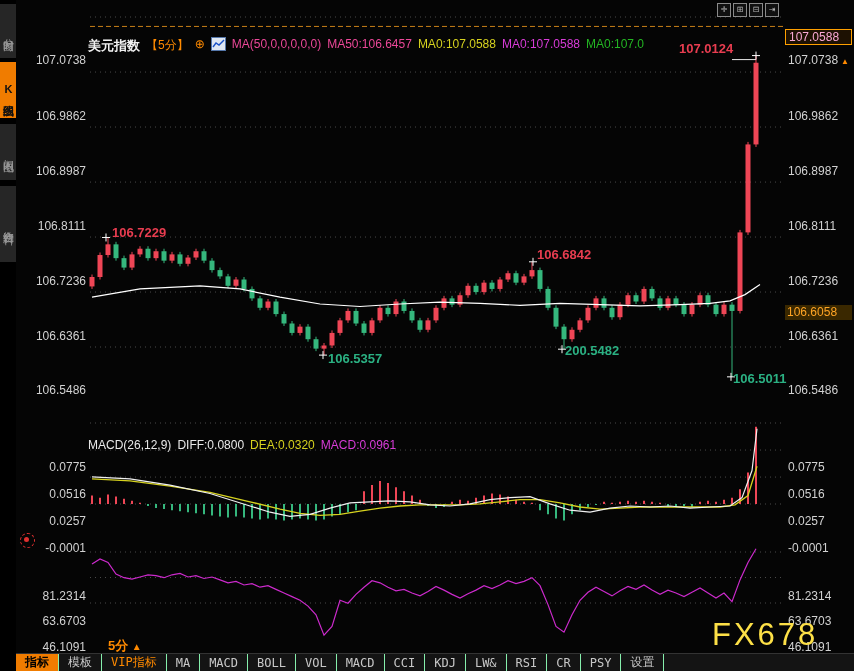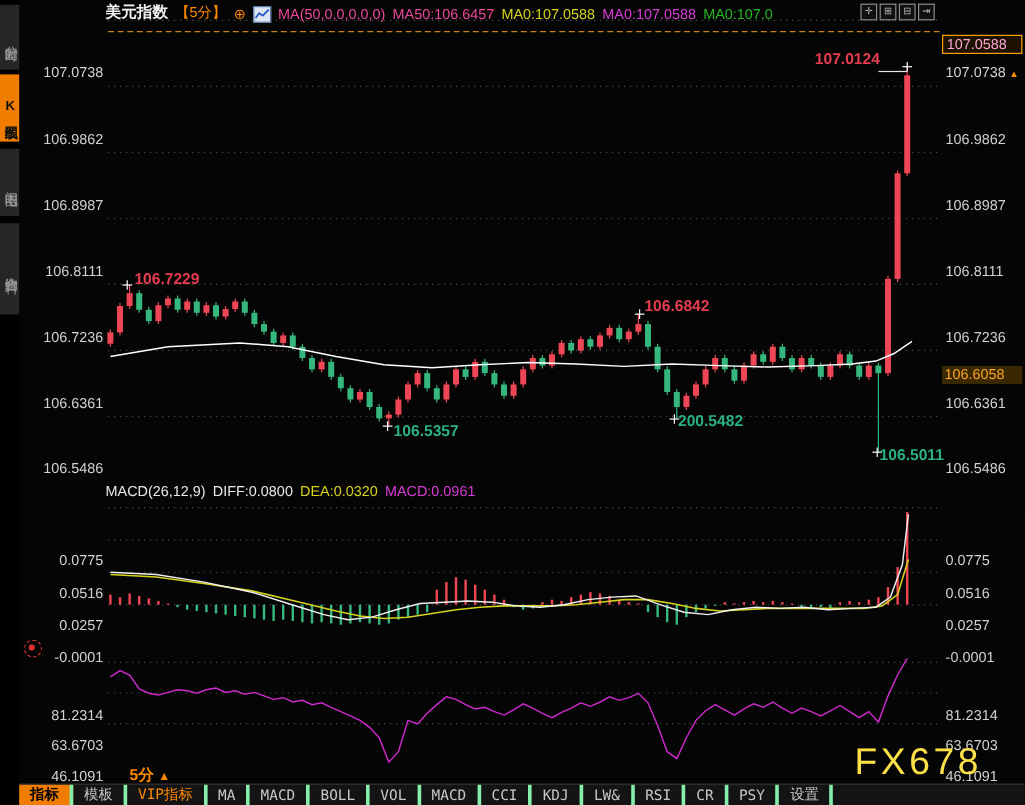--- a/index.html
+++ b/index.html
@@ -7,21 +7,21 @@
        font-family:"Liberation Sans",sans-serif;-webkit-font-smoothing:antialiased;}
   
   #sidebar{position:absolute;left:0;top:0;width:16px;height:671px;background:#000;}
   .side-tab{position:absolute;left:0;width:16px;writing-mode:vertical-rl;text-orientation:upright;
     font-size:11px;letter-spacing:1px;display:flex;align-items:center;justify-content:center;
     background:#262626;color:#9a9a9a;cursor:pointer;}
   .side-tab.active{background:#f07c00;color:#111;font-weight:bold;}
   
   #gfx{position:absolute;left:0;top:0;}
   
-  .hdr{position:absolute;font-size:12px;color:#cfcfcf;white-space:nowrap;display:flex;align-items:flex-end;}
+  .hdr{position:absolute;font-size:12px;color:#cfcfcf;white-space:nowrap;display:flex;align-items:flex-start;margin-top:36px;}
   .hdr span{margin-right:6px;}
   .t-title{color:#f2f2f2;font-weight:bold;font-size:13px;}
   .t-orange{color:#ff8a00;}
   .t-yellow{color:#d6d21f;}
   .t-magenta{color:#d83cd8;}
   .t-green{color:#23b523;}
   .t-white{color:#e8e8e8;}
   .t-gray{color:#ec4899;}
   .mini-chart-icon{display:inline-block;width:13px;height:12px;background:#dfe7f2;border:1px solid #5577aa;margin-right:6px;position:relative;}
   
@@ -48,21 +48,21 @@
   #alarm-dot:after{content:"";position:absolute;left:3px;top:3px;width:5px;height:5px;background:#e03030;border-radius:50%;}
   
   #period-label{position:absolute;left:108px;top:637px;font-size:13px;font-weight:bold;color:#ff8a00;}
   #period-label .tri{font-size:10px;}
   #date-box{position:absolute;left:452px;top:635px;background:#191001;color:#ff9a12;
     font-size:13px;padding:1px 5px;}
   #watermark{position:absolute;left:712px;top:617px;font-size:31px;color:#fde047;letter-spacing:3px;}
   #tabbar{position:absolute;left:16px;right:0;bottom:0;height:17px;background:#141414;
     border-top:1px solid #333;display:flex;align-items:stretch;
     font-family:"DejaVu Sans Mono","DejaVu Sans",monospace;font-size:12px;}
-  .btab{display:flex;align-items:center;padding:2px 9px;color:#c8c8c8;border-right:3px solid #86efac;
+  .btab{display:flex;align-items:center;padding:2px 9px;color:#c8c8c8;border-right:1px solid #86efac;
     cursor:pointer;white-space:nowrap;}
   .btab.active{background:#f07c00;color:#000;font-weight:bold;}
   .btab.vip{color:#ff8a00;}
 </style>
 </head>
 <body>
 
 <div id="app">
 
   <svg id="gfx" width="854" height="671">

